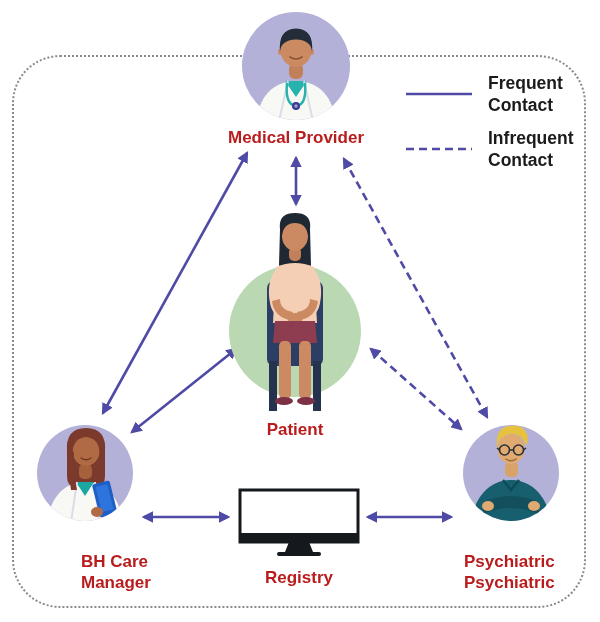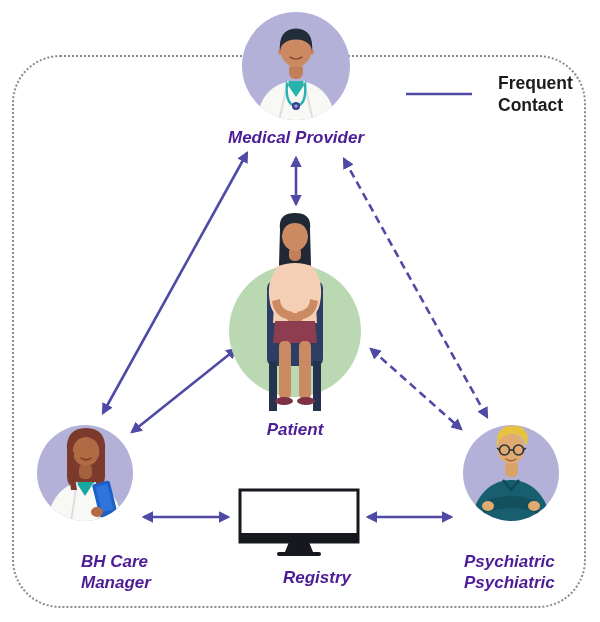--- a/index.html
+++ b/index.html
@@ -8,25 +8,24 @@
     font-family:"Liberation Sans", sans-serif;color:#1b1b1b;
   }
   .border-box{
     position:absolute;left:12px;top:55px;width:570px;height:549px;
     border:2px dotted #8a8a8a;border-radius:48px;z-index:1;
   }
   .arrows{position:absolute;left:0;top:0;z-index:2;pointer-events:none;}
   .node{position:absolute;z-index:3;}
   .node-label{
     position:absolute;z-index:4;font-weight:700;font-size:17px;line-height:21px;
-    color:#4c1d95;
-    font-style:italic;
+    color:#b91c1c;
   }
   .center{text-align:center;}
-  .legend-item{position:absolute;left:404px;display:flex;align-items:center;gap:24px;z-index:4;}
+  .legend-item{position:absolute;left:404px;display:flex;align-items:center;gap:14px;z-index:4;}
   .legend-text{font-weight:700;font-size:17.5px;line-height:22px;color:#1b1b1b;width:95px;}
 </style>
 </head>
 <body>
 
 <div class="canvas">
 
   <div class="border-box"></div>
 
   <svg class="arrows" width="600" height="622" viewBox="0 0 600 622">
@@ -42,20 +41,26 @@
     <line x1="371" y1="349" x2="461" y2="429" stroke="#4e4aa5" stroke-width="2.6" stroke-dasharray="8 5" marker-start="url(#ah)" marker-end="url(#ah)"></line>
     <line x1="144" y1="517" x2="228" y2="517" stroke="#4e4aa5" stroke-width="2.6" marker-start="url(#ah)" marker-end="url(#ah)"></line>
     <line x1="368" y1="517" x2="451" y2="517" stroke="#4e4aa5" stroke-width="2.6" marker-start="url(#ah)" marker-end="url(#ah)"></line>
   </svg>
 
   <div class="legend-item" style="top:72px;">
     <svg width="70" height="10">
       <line x1="2" y1="5" x2="68" y2="5" stroke="#4e4aa5" stroke-width="2.6"></line>
     </svg>
     <div class="legend-text">Frequent Contact</div>
+  </div>
+  <div class="legend-item" style="top:127px;">
+    <svg width="70" height="10">
+      <line x1="2" y1="5" x2="68" y2="5" stroke="#4e4aa5" stroke-width="2.6" stroke-dasharray="8 5"></line>
+    </svg>
+    <div class="legend-text">Infrequent Contact</div>
   </div>
 
   <div class="node" style="left:241px;top:11px;width:110px;height:110px;">
     <svg width="110" height="110" viewBox="0 0 110 110">
       <circle cx="55" cy="55" r="54" fill="#b3b1d8"></circle>
       <clipPath id="clip-mp">
           <circle cx="55" cy="55" r="54"></circle>
         </clipPath>
       <g clip-path="url(#clip-mp)">
         <path d="M16,110 C18,82 36,70 55,70 C74,70 92,82 94,110 Z" fill="#f8f8f5"></path>
@@ -127,21 +132,21 @@
   <div class="node-label" style="left:33px;top:551px;width:100px;margin-left:48px;">BH Care Manager</div>
 
   <div class="node" style="left:237px;top:488px;width:124px;height:72px;">
     <svg width="124" height="72" viewBox="0 0 124 72">
       <rect x="3" y="2" width="118" height="52" fill="#ffffff" stroke="#15181c" stroke-width="3"></rect>
       <rect x="3" y="45" width="118" height="9" fill="#15181c"></rect>
       <path d="M52,54 L72,54 L76,64 L48,64 Z" fill="#15181c"></path>
       <rect x="40" y="64" width="44" height="4" rx="2" fill="#15181c"></rect>
     </svg>
   </div>
-  <div class="node-label center" style="left:247px;top:567px;width:104px;text-align:right;">Registry</div>
+  <div class="node-label center" style="left:247px;top:567px;width:104px;">Registry</div>
 
   <div class="node" style="left:461px;top:414px;width:100px;height:108px;">
     <svg width="100" height="108" viewBox="0 0 100 108">
       <circle cx="50" cy="59" r="48" fill="#b3b1d8"></circle>
       <clipPath id="clip-pc">
           <circle cx="50" cy="59" r="48"></circle>
         </clipPath>
       <g clip-path="url(#clip-pc)">
         <path d="M10,108 C14,80 31,66 50,66 C69,66 86,80 90,108 Z" fill="#175f6e"></path>
         <path d="M42,66 L50,76 L58,66" fill="none" stroke="#0f4a57" stroke-width="2.5"></path>

